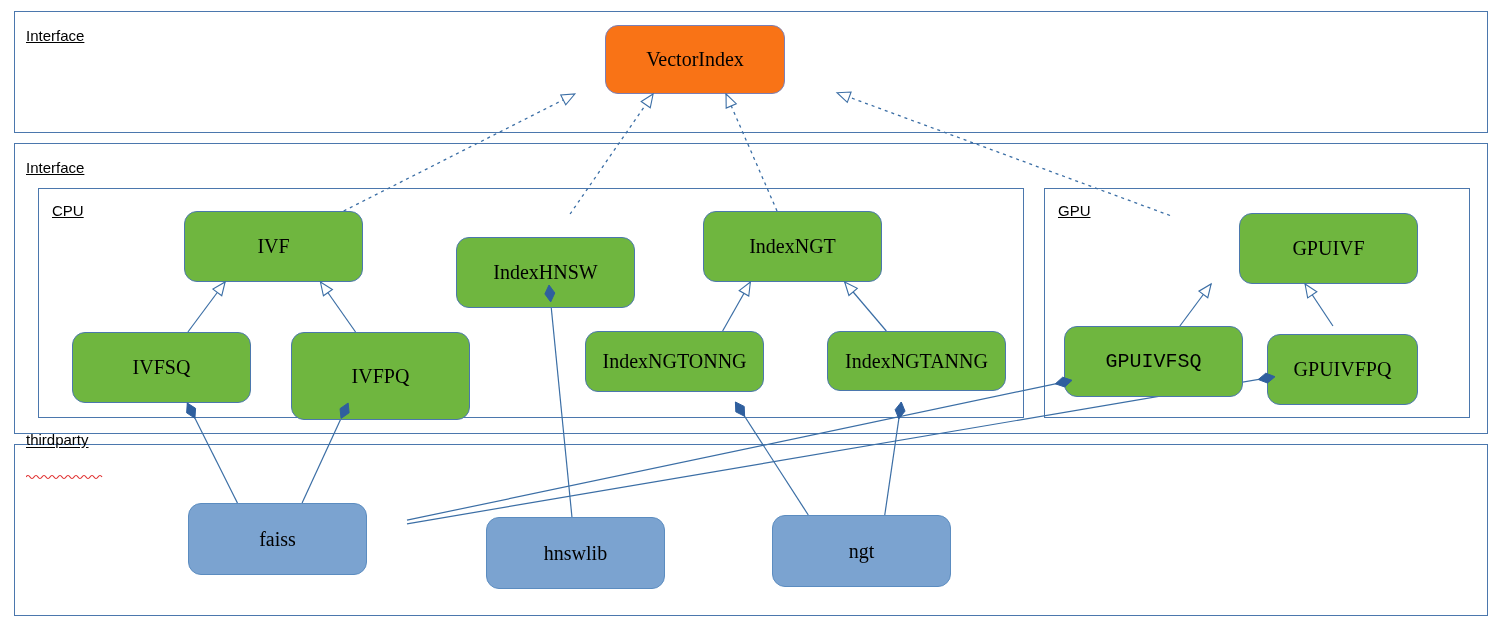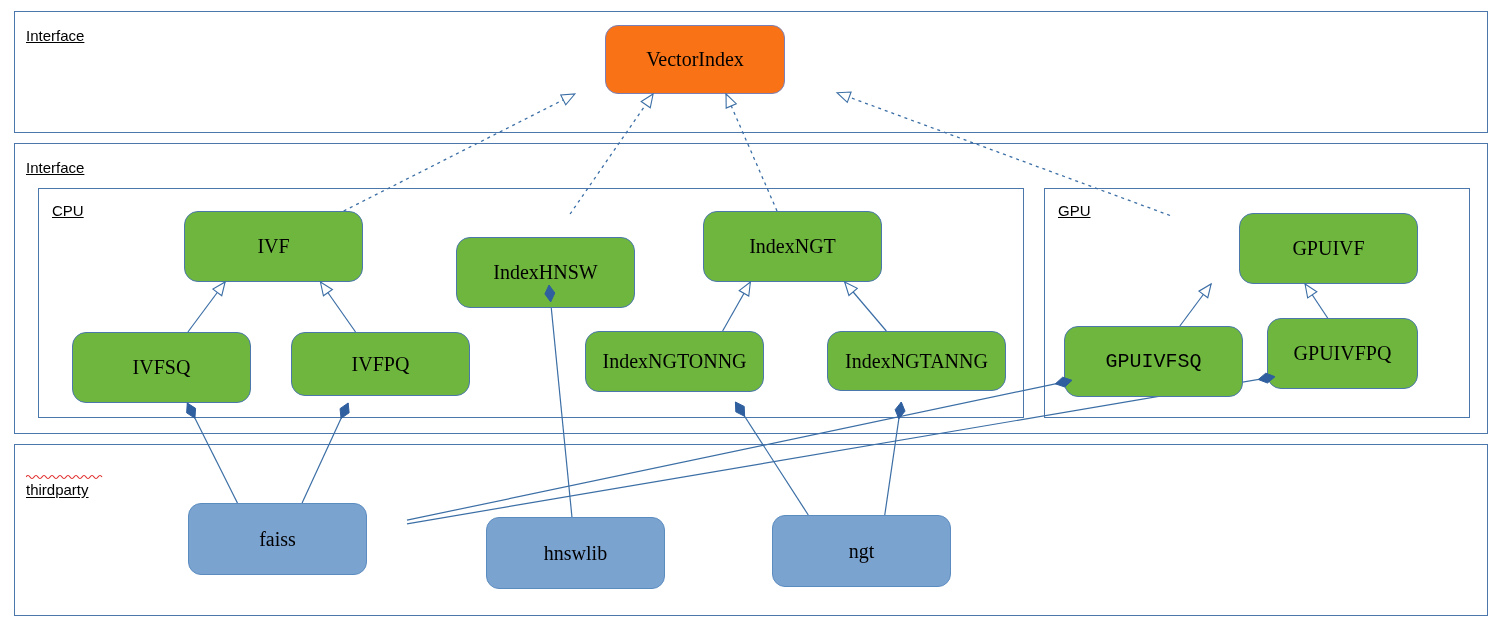--- a/index.html
+++ b/index.html
@@ -57,21 +57,20 @@
     z-index: 5;
   }
   .node.iface {
     background: #f97316;
     border-color: #7a7fb5;
   }
   .node.impl {
     background: #ef4444;
     background-color: #6fb63f;
     border-color: #4b77ad;
-    border-radius: 14px;
   }
   .node.thirdparty {
     background: #7ba3d0;
     border-color: #5b8cc0;
   }
   
   #edges {
     position: absolute;
     left: 0;
     top: 0;
@@ -101,21 +100,21 @@
   <div class="frame" id="frame-implement" style="left: 14px; top: 143px; width: 1474px; height: 291px; border-color: rgb(75, 119, 173);"></div>
   <div class="frame-label" id="label-implement" style="left: 26px; top: 160px;">Interface</div>
 
   <div class="frame" id="frame-cpu" style="left: 38px; top: 188px; width: 986px; height: 230px; border-color: rgb(75, 119, 173);"></div>
   <div class="frame-label" id="label-cpu" style="left: 52px; top: 203px;">CPU</div>
 
   <div class="frame" id="frame-gpu" style="left: 1044px; top: 188px; width: 426px; height: 230px; border-color: rgb(75, 119, 173);"></div>
   <div class="frame-label" id="label-gpu" style="left: 1058px; top: 203px;">GPU</div>
 
   <div class="frame" id="frame-thirdparty" style="left: 14px; top: 444px; width: 1474px; height: 172px; border-color: rgb(75, 119, 173);"></div>
-  <div class="frame-label underlined" id="label-thirdparty" style="left: 26px; top: 482px;">thirdparty</div>
+  <div class="frame-label underlined" id="label-thirdparty" style="left: 26px; top: 432px;">thirdparty</div>
   <svg class="squiggle" id="squiggle-thirdparty" width="92" height="7" viewBox="0 0 92 7" style="left: 26px; top: 473px;">
     <path d="M0 4 Q2 1 4 4 T8 4 T12 4 T16 4 T20 4 T24 4 T28 4 T32 4 T36 4 T40 4 T44 4 T48 4 T52 4 T56 4 T60 4 T64 4 T68 4 T72 4 T76 4" fill="none" stroke="#e03030" stroke-width="1.2"></path>
   </svg>
 
   <svg id="edges">
       <line x1="343.64572192513367" y1="211" x2="574.8302139037434" y2="94" stroke="#3b6ea5" stroke-width="1.3" stroke-dasharray="3,4"></line>
       <line x1="570.0697368421053" y1="214" x2="653.1223684210527" y2="94" stroke="#3b6ea5" stroke-width="1.3" stroke-dasharray="3,4"></line>
       <line x1="777.0280748663101" y1="211" x2="726.0360962566845" y2="94" stroke="#3b6ea5" stroke-width="1.3" stroke-dasharray="3,4"></line>
       <line x1="1170" y1="215.49414634146342" x2="837" y2="92.69024390243902" stroke="#3b6ea5" stroke-width="1.3" stroke-dasharray="3,4"></line>
       <line x1="187.90495867768595" y1="332" x2="225.09504132231405" y2="282" stroke="#3b6ea5" stroke-width="1.2"></line>
@@ -165,33 +164,33 @@
       </div>
       <div class="node impl" style="left: 703px; top: 211px; width: 179px; height: 71px;">
         <span>IndexNGT</span>
       </div>
       <div class="node impl" style="left: 1239px; top: 213px; width: 179px; height: 71px; align-items: center;">
         <span>GPUIVF</span>
       </div>
       <div class="node impl" style="left: 72px; top: 332px; width: 179px; height: 71px;">
         <span>IVFSQ</span>
       </div>
-      <div class="node impl" style="left: 291px; top: 332px; width: 179px; height: 64px;">
+      <div class="node impl" style="left: 291px; top: 332px; width: 179px; height: 88px;">
         <span>IVFPQ</span>
       </div>
       <div class="node impl" style="left: 585px; top: 331px; width: 179px; height: 61px;">
         <span>IndexNGTONNG</span>
       </div>
       <div class="node impl" style="left: 827px; top: 331px; width: 179px; height: 60px;">
         <span>IndexNGTANNG</span>
       </div>
       <div class="node impl" style="left: 1064px; top: 326px; width: 179px; height: 71px; font-family: Liberation Mono, monospace;">
         <span>GPUIVFSQ</span>
       </div>
-      <div class="node impl" style="left: 1267px; top: 318px; width: 151px; height: 71px;">
+      <div class="node impl" style="left: 1267px; top: 334px; width: 151px; height: 71px;">
         <span>GPUIVFPQ</span>
       </div>
       <div class="node thirdparty" style="left: 188px; top: 503px; width: 179px; height: 72px;">
         <span>faiss</span>
       </div>
       <div class="node thirdparty" style="left: 486px; top: 517px; width: 179px; height: 72px;">
         <span>hnswlib</span>
       </div>
       <div class="node thirdparty" style="left: 772px; top: 515px; width: 179px; height: 72px;">
         <span>ngt</span>

